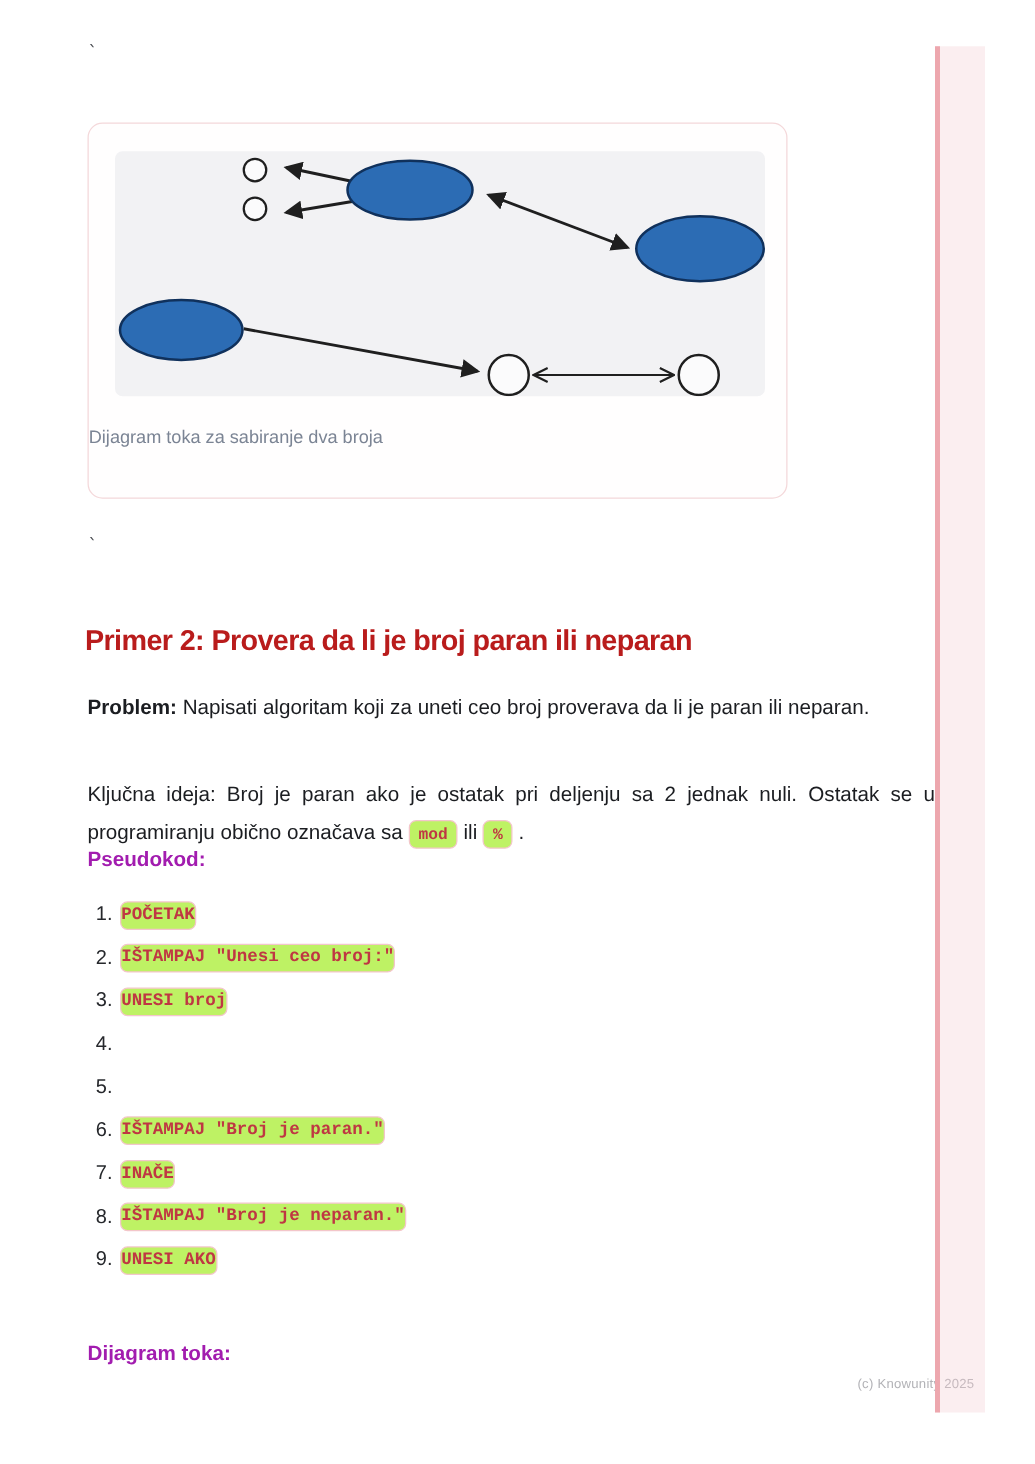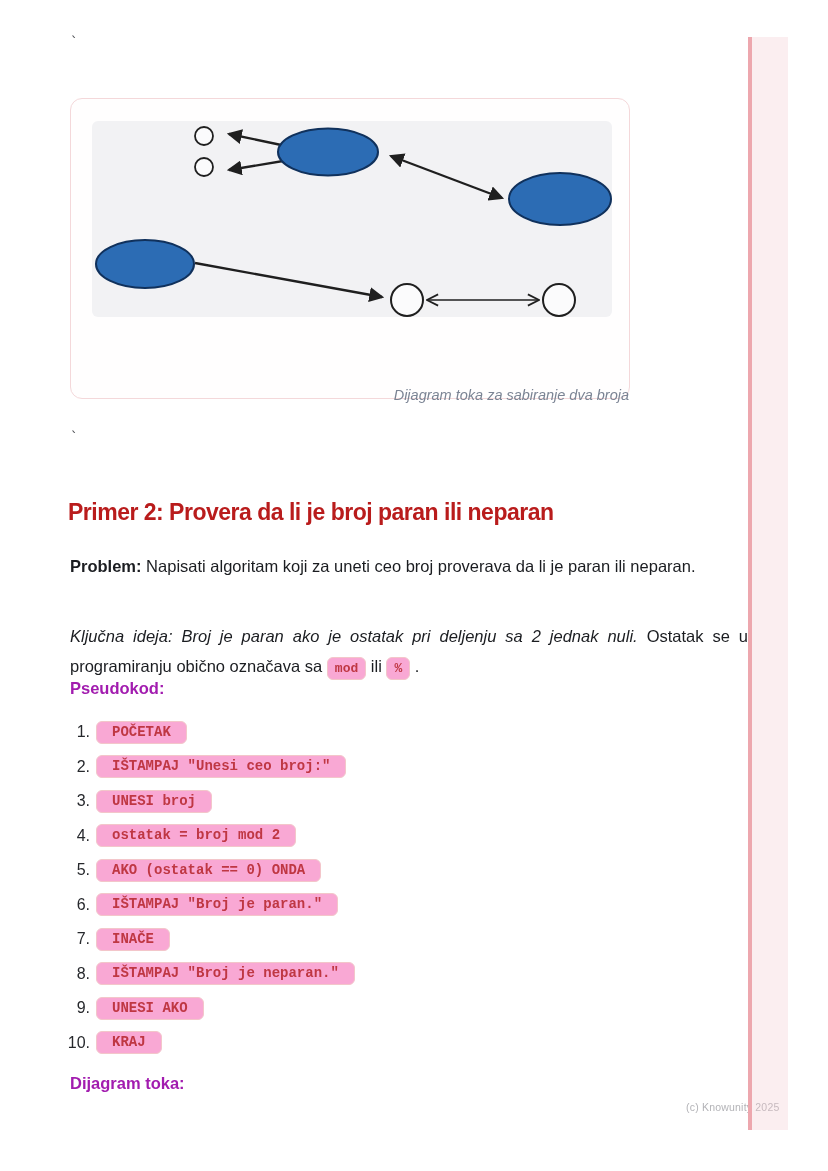--- a/index.html
+++ b/index.html
@@ -14,58 +14,58 @@
   
   .figure-card{
     position:absolute;left:70px;top:98px;width:560px;height:301px;
     border:1px solid #f4d8da;border-radius:12px;background:#fffefe;box-sizing:border-box;
   }
   .figure-panel{
     position:absolute;left:21px;top:22px;width:520px;height:196px;
     background:#f2f2f4;border-radius:6px;
   }
   .figure-caption{
-    position:absolute;left:0;top:243px;width:100%;text-align:right;
-    font-style:italic;font-size:14.5px;color:#7b8494;margin-top:45px;
+    position:absolute;left:0;top:243px;width:100%;text-align:left;
+    font-size:14.5px;color:#7b8494;
   }
 
   
   .h2{
     position:absolute;left:68px;top:480px;
     font-size:23px;font-weight:700;letter-spacing:-0.5px;color:#b91c1c;
   }
 
   .para{
     position:absolute;left:70px;width:678px;
     font-size:16.5px;line-height:30px;text-align:justify;color:#1b1d21;
   }
   .p-problem{top:534px;}
   .p-keyidea{top:604px;}
   .bold{font-weight:700;margin-top:42px;}
-  .italic{font-style:italic;}
+  .italic{}
 
   .code-chip{
     display:inline-block;
     font-family:"Liberation Mono","DejaVu Sans Mono",monospace;
     font-weight:700;font-size:13px;line-height:17px;
-    color:#bf3743;background:#f9a8d4;border:1px solid #f3c6ca;border-radius:6px;
+    color:#bf3743;background:#bef264;border:1px solid #f3c6ca;border-radius:6px;
     padding:2px 7px;vertical-align:baseline;white-space:nowrap;
   }
 
   .sub-label{position:absolute;left:70px;font-size:16.5px;font-weight:700;color:#a21caf;}
   .lbl-pseudo{top:679px;}
   .lbl-flow{top:1074px;}
 
   .steps{position:absolute;left:66px;top:720px;list-style:none;margin:0;padding:0;}
   .steps li{display:flex;align-items:center;height:24px;margin-bottom:10.5px;}
   .steps .num{
     width:24px;text-align:right;margin-right:6px;flex:0 0 auto;
     font-size:16px;color:#26282c;
   }
-  .steps .code-chip{font-size:14px;padding:2px 15px;}
+  .steps .code-chip{font-size:14px;padding:2px 0;}
 
   .footer-copy{
     position:absolute;left:686px;top:1101px;
     font-size:10.5px;color:#b3b3b7;letter-spacing:0.2px;
   }
 
   .side-bar{
     position:absolute;left:748px;top:37px;width:36px;height:1093px;
     border-left:4px solid #eda7ae;
     background:rgba(244,203,209,0.32);
@@ -122,45 +122,39 @@
   <li>
       <span class="num">2.</span>
       <span class="code-chip">IŠTAMPAJ "Unesi ceo broj:"</span>
     </li>
   <li>
       <span class="num">3.</span>
       <span class="code-chip">UNESI broj</span>
     </li>
   <li>
       <span class="num">4.</span>
-      <span class="code-chip">ostatak = broj mod 2</span>
     </li>
   <li>
       <span class="num">5.</span>
-      <span class="code-chip">AKO (ostatak == 0) ONDA</span>
     </li>
   <li>
       <span class="num">6.</span>
       <span class="code-chip">IŠTAMPAJ "Broj je paran."</span>
     </li>
   <li>
       <span class="num">7.</span>
       <span class="code-chip">INAČE</span>
     </li>
   <li>
       <span class="num">8.</span>
       <span class="code-chip">IŠTAMPAJ "Broj je neparan."</span>
     </li>
   <li>
       <span class="num">9.</span>
       <span class="code-chip">UNESI AKO</span>
     </li>
-  <li>
-      <span class="num">10.</span>
-      <span class="code-chip">KRAJ</span>
-    </li>
 </ol>
 
 <div class="sub-label lbl-flow">Dijagram toka:</div>
 
 <div class="footer-copy">(c) Knowunity 2025</div>
 
 <div class="side-bar"></div>
 
 </body></html>

